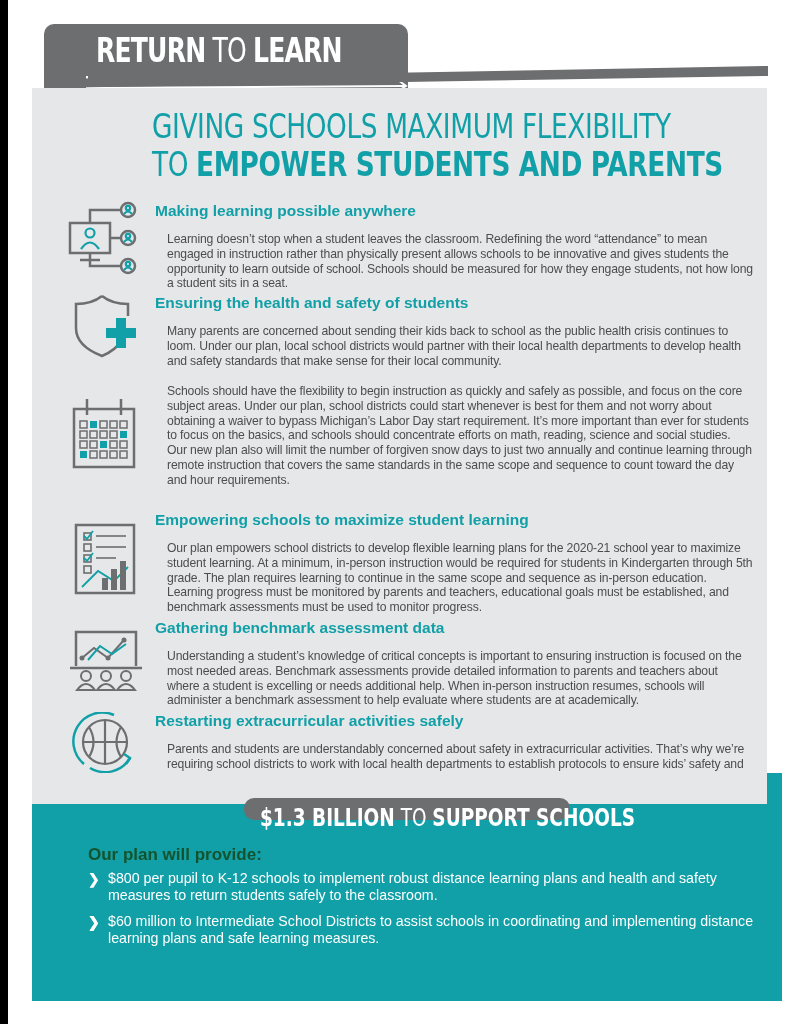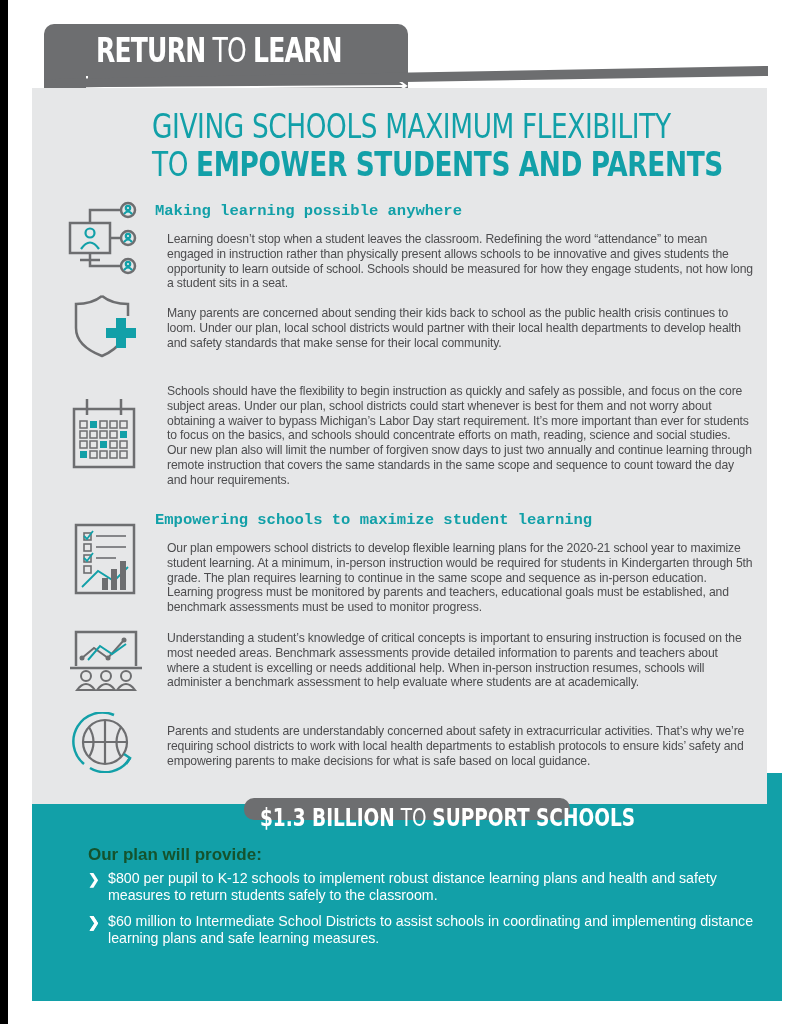--- a/index.html
+++ b/index.html
@@ -36,21 +36,21 @@
   .headline {
     position:absolute; left:152px; top:108px; width:560px;
     color:#12a0a8; font-family:"DejaVu Sans", sans-serif;
     font-size:33px; line-height:38px; letter-spacing:-0.5px; white-space:nowrap;
     transform:scaleX(0.8); transform-origin:left top;
   }
   .headline .light { font-weight:normal; }
   .headline .bold { font-weight:bold; }
   .section { position:absolute; left:155px; width:610px; }
   .section h2 {
-    margin:0; color:#12a0a8; font-size:15.5px; font-weight:bold; line-height:18px;font-family:Liberation Mono, monospace;
+    margin:0; color:#12a0a8; font-size:15.5px; font-weight:bold; line-height:18px;
   }
   .section p {
     margin:12px; color:#4d4d4f; font-size:12.2px; line-height:14.8px; letter-spacing:-0.15px;
   }
   .icon { position:absolute; }
   .teal-box {
     position:absolute; left:32px; top:773px; width:750px; height:228px;
     background:#12a0a8;
   }
   .panel-bottom {
@@ -212,33 +212,36 @@
   <path d="M14,52 A29,29 0 0 1 44,3" fill="none" stroke="#12a0a8" stroke-width="2.5"></path>
   <path d="M20,56 A29,29 0 0 0 60,46" fill="none" stroke="#12a0a8" stroke-width="2.5"></path>
   <polyline points="54,42 60,46 56,52" fill="none" stroke="#12a0a8" stroke-width="2.5"></polyline>
 </svg>
 
 <div class="section" style="top:202px">
   <h2>Making learning possible anywhere</h2>
   <p>Learning doesn’t stop when a student leaves the classroom. Redefining the word “attendance” to mean engaged in instruction rather than physically present allows schools to be innovative and gives students the opportunity to learn outside of school. Schools should be measured for how they engage students, not how long a student sits in a seat.</p>
 </div>
 <div class="section" style="top:294px">
+  <h2>Ensuring the health and safety of students</h2>
   <p>Many parents are concerned about sending their kids back to school as the public health crisis continues to loom. Under our plan, local school districts would partner with their local health departments to develop health and safety standards that make sense for their local community.</p>
 </div>
 <div class="section" style="top:372px">
   <p>Schools should have the flexibility to begin instruction as quickly and safely as possible, and focus on the core subject areas. Under our plan, school districts could start whenever is best for them and not worry about obtaining a waiver to bypass Michigan’s Labor Day start requirement. It’s more important than ever for students to focus on the basics, and schools should concentrate efforts on math, reading, science and social studies. Our new plan also will limit the number of forgiven snow days to just two annually and continue learning through remote instruction that covers the same standards in the same scope and sequence to count toward the day and hour requirements.</p>
 </div>
 <div class="section" style="top:511px">
   <h2>Empowering schools to maximize student learning</h2>
   <p>Our plan empowers school districts to develop flexible learning plans for the 2020-21 school year to maximize student learning. At a minimum, in-person instruction would be required for students in Kindergarten through 5th grade. The plan requires learning to continue in the same scope and sequence as in-person education. Learning progress must be monitored by parents and teachers, educational goals must be established, and benchmark assessments must be used to monitor progress.</p>
 </div>
 <div class="section" style="top:619px">
+  <h2>Gathering benchmark assessment data</h2>
   <p>Understanding a student’s knowledge of critical concepts is important to ensuring instruction is focused on the most needed areas. Benchmark assessments provide detailed information to parents and teachers about where a student is excelling or needs additional help. When in-person instruction resumes, schools will administer a benchmark assessment to help evaluate where students are at academically.</p>
 </div>
 <div class="section" style="top:712px">
+  <h2>Restarting extracurricular activities safely</h2>
   <p>Parents and students are understandably concerned about safety in extracurricular activities. That’s why we’re requiring school districts to work with local health departments to establish protocols to ensure kids’ safety and empowering parents to make decisions for what is safe based on local guidance.</p>
 </div>
 
 <div class="teal-box"></div>
 <div class="panel-bottom"></div>
 <div class="billion-badge">
   <div class="billion-text">
     <b>$1.3 BILLION</b><span> TO </span><b>SUPPORT SCHOOLS</b>
   </div>
 </div>

